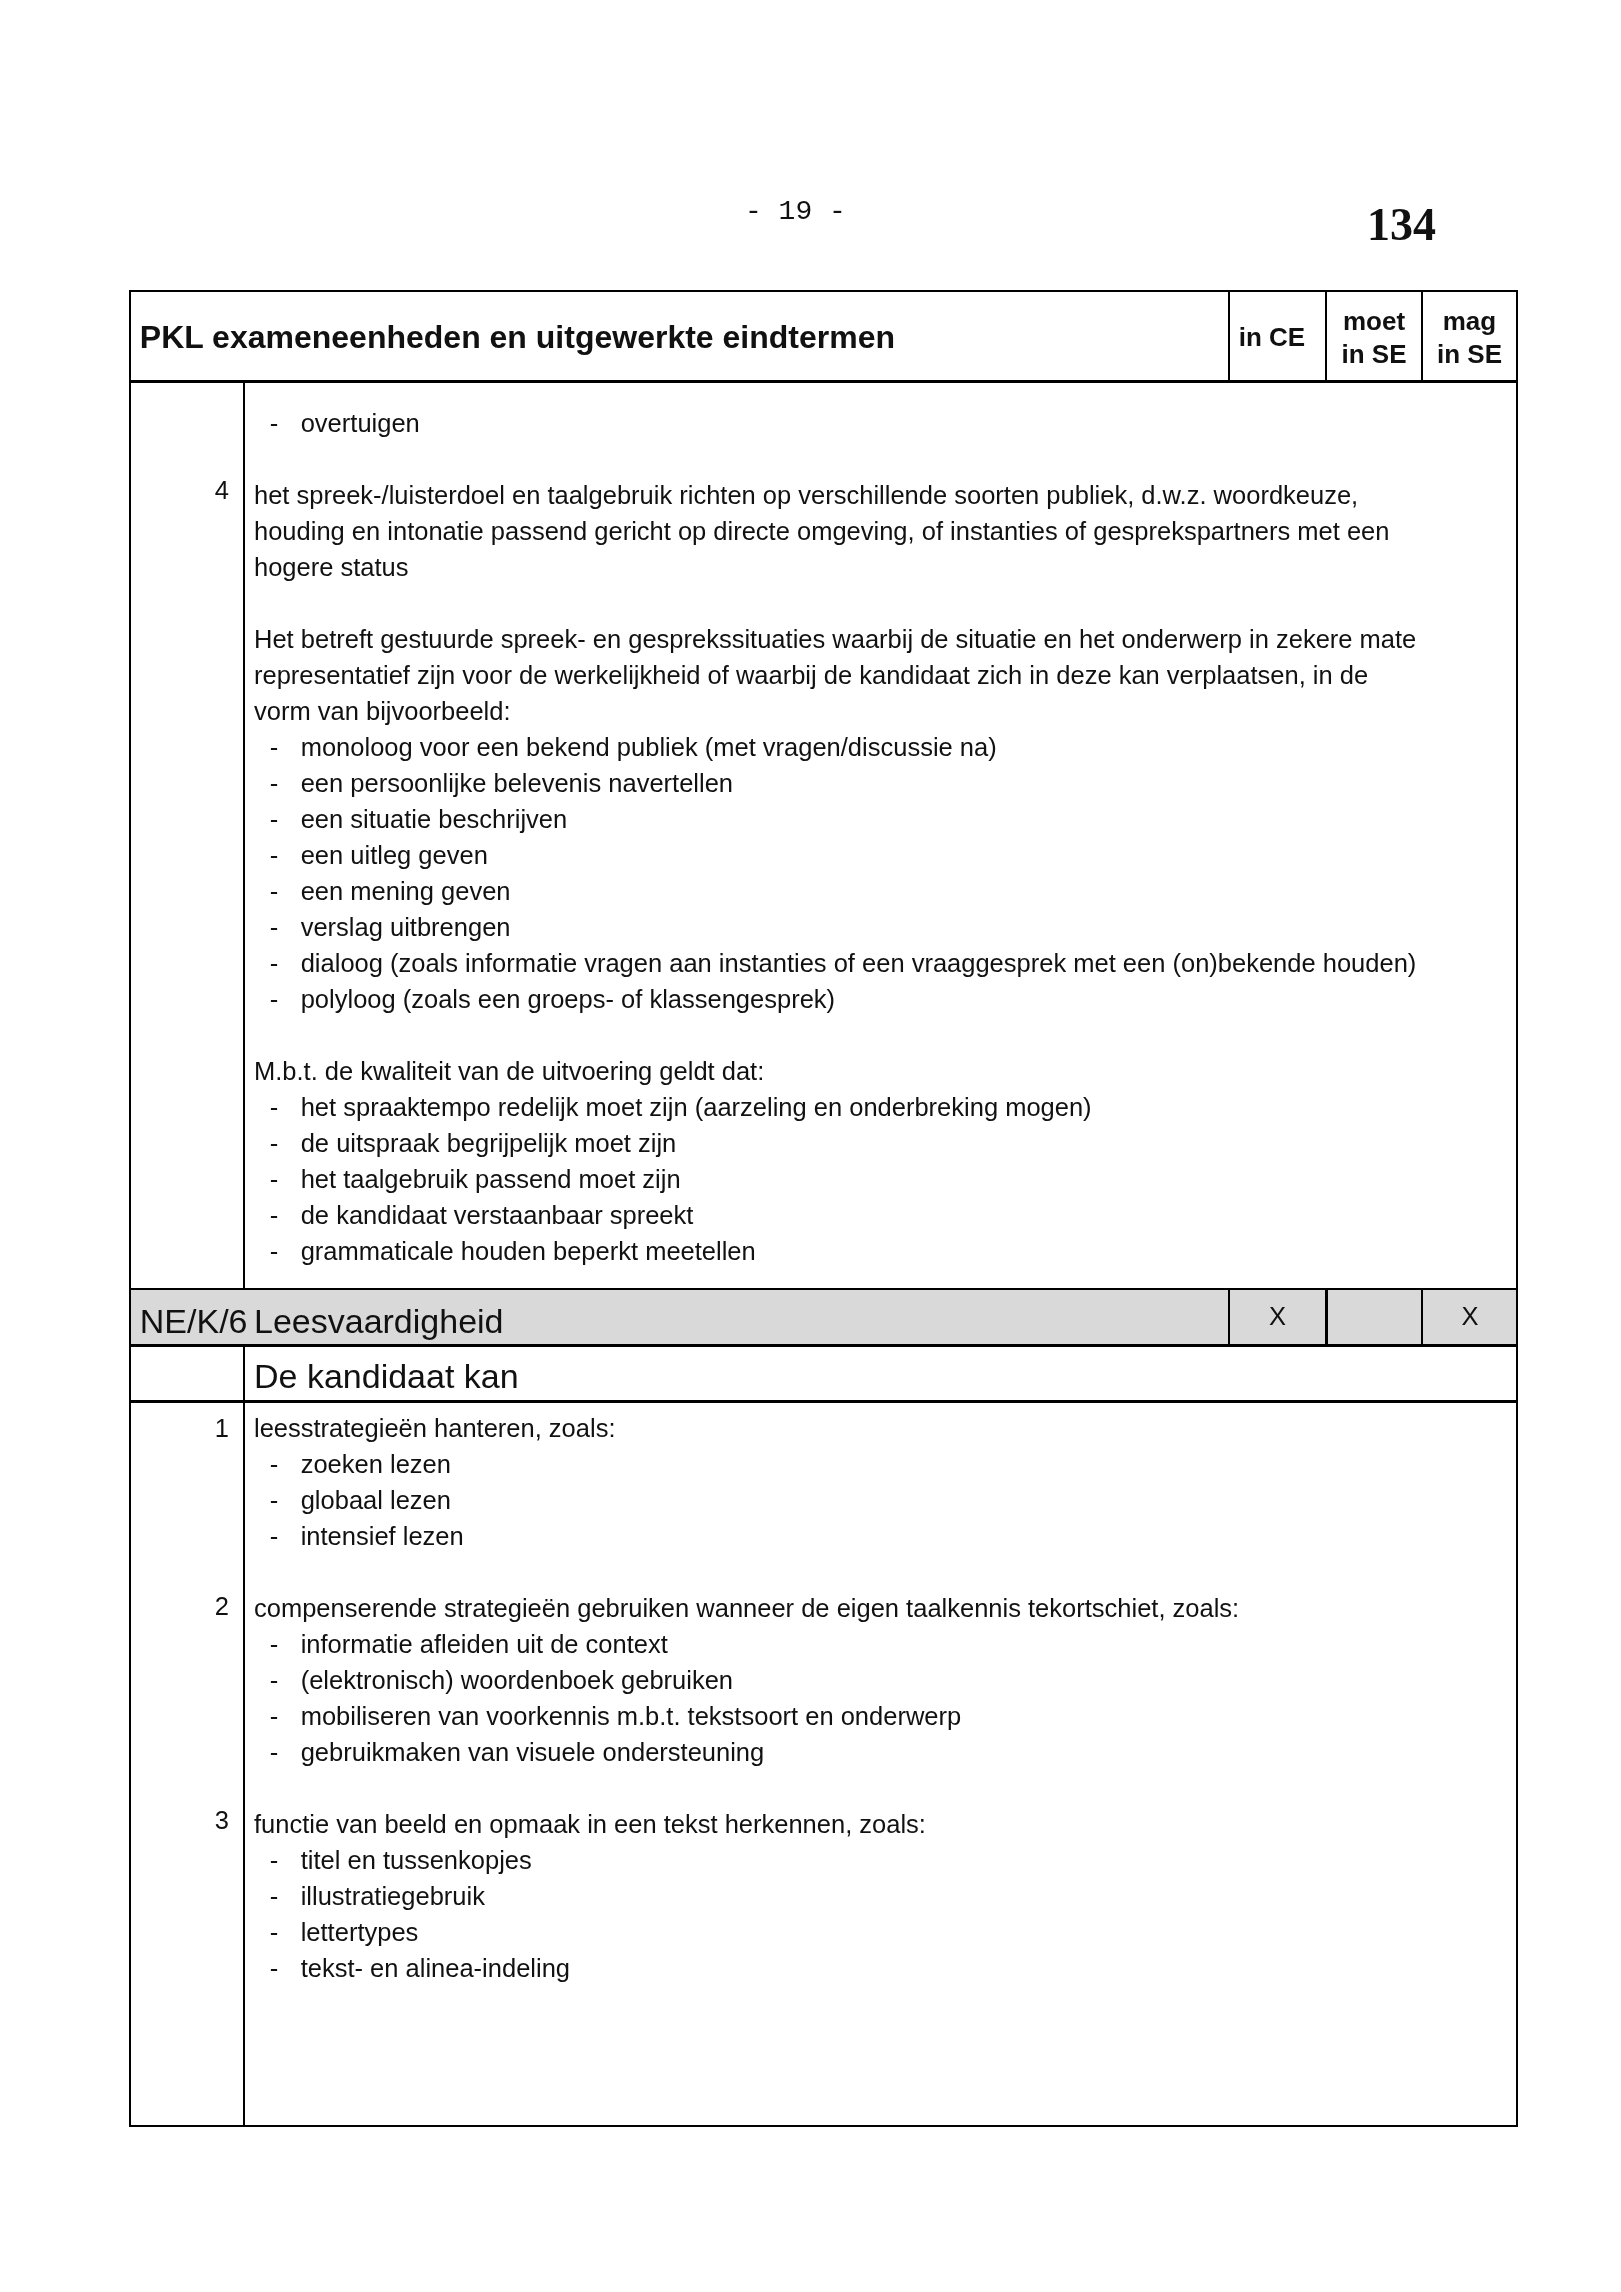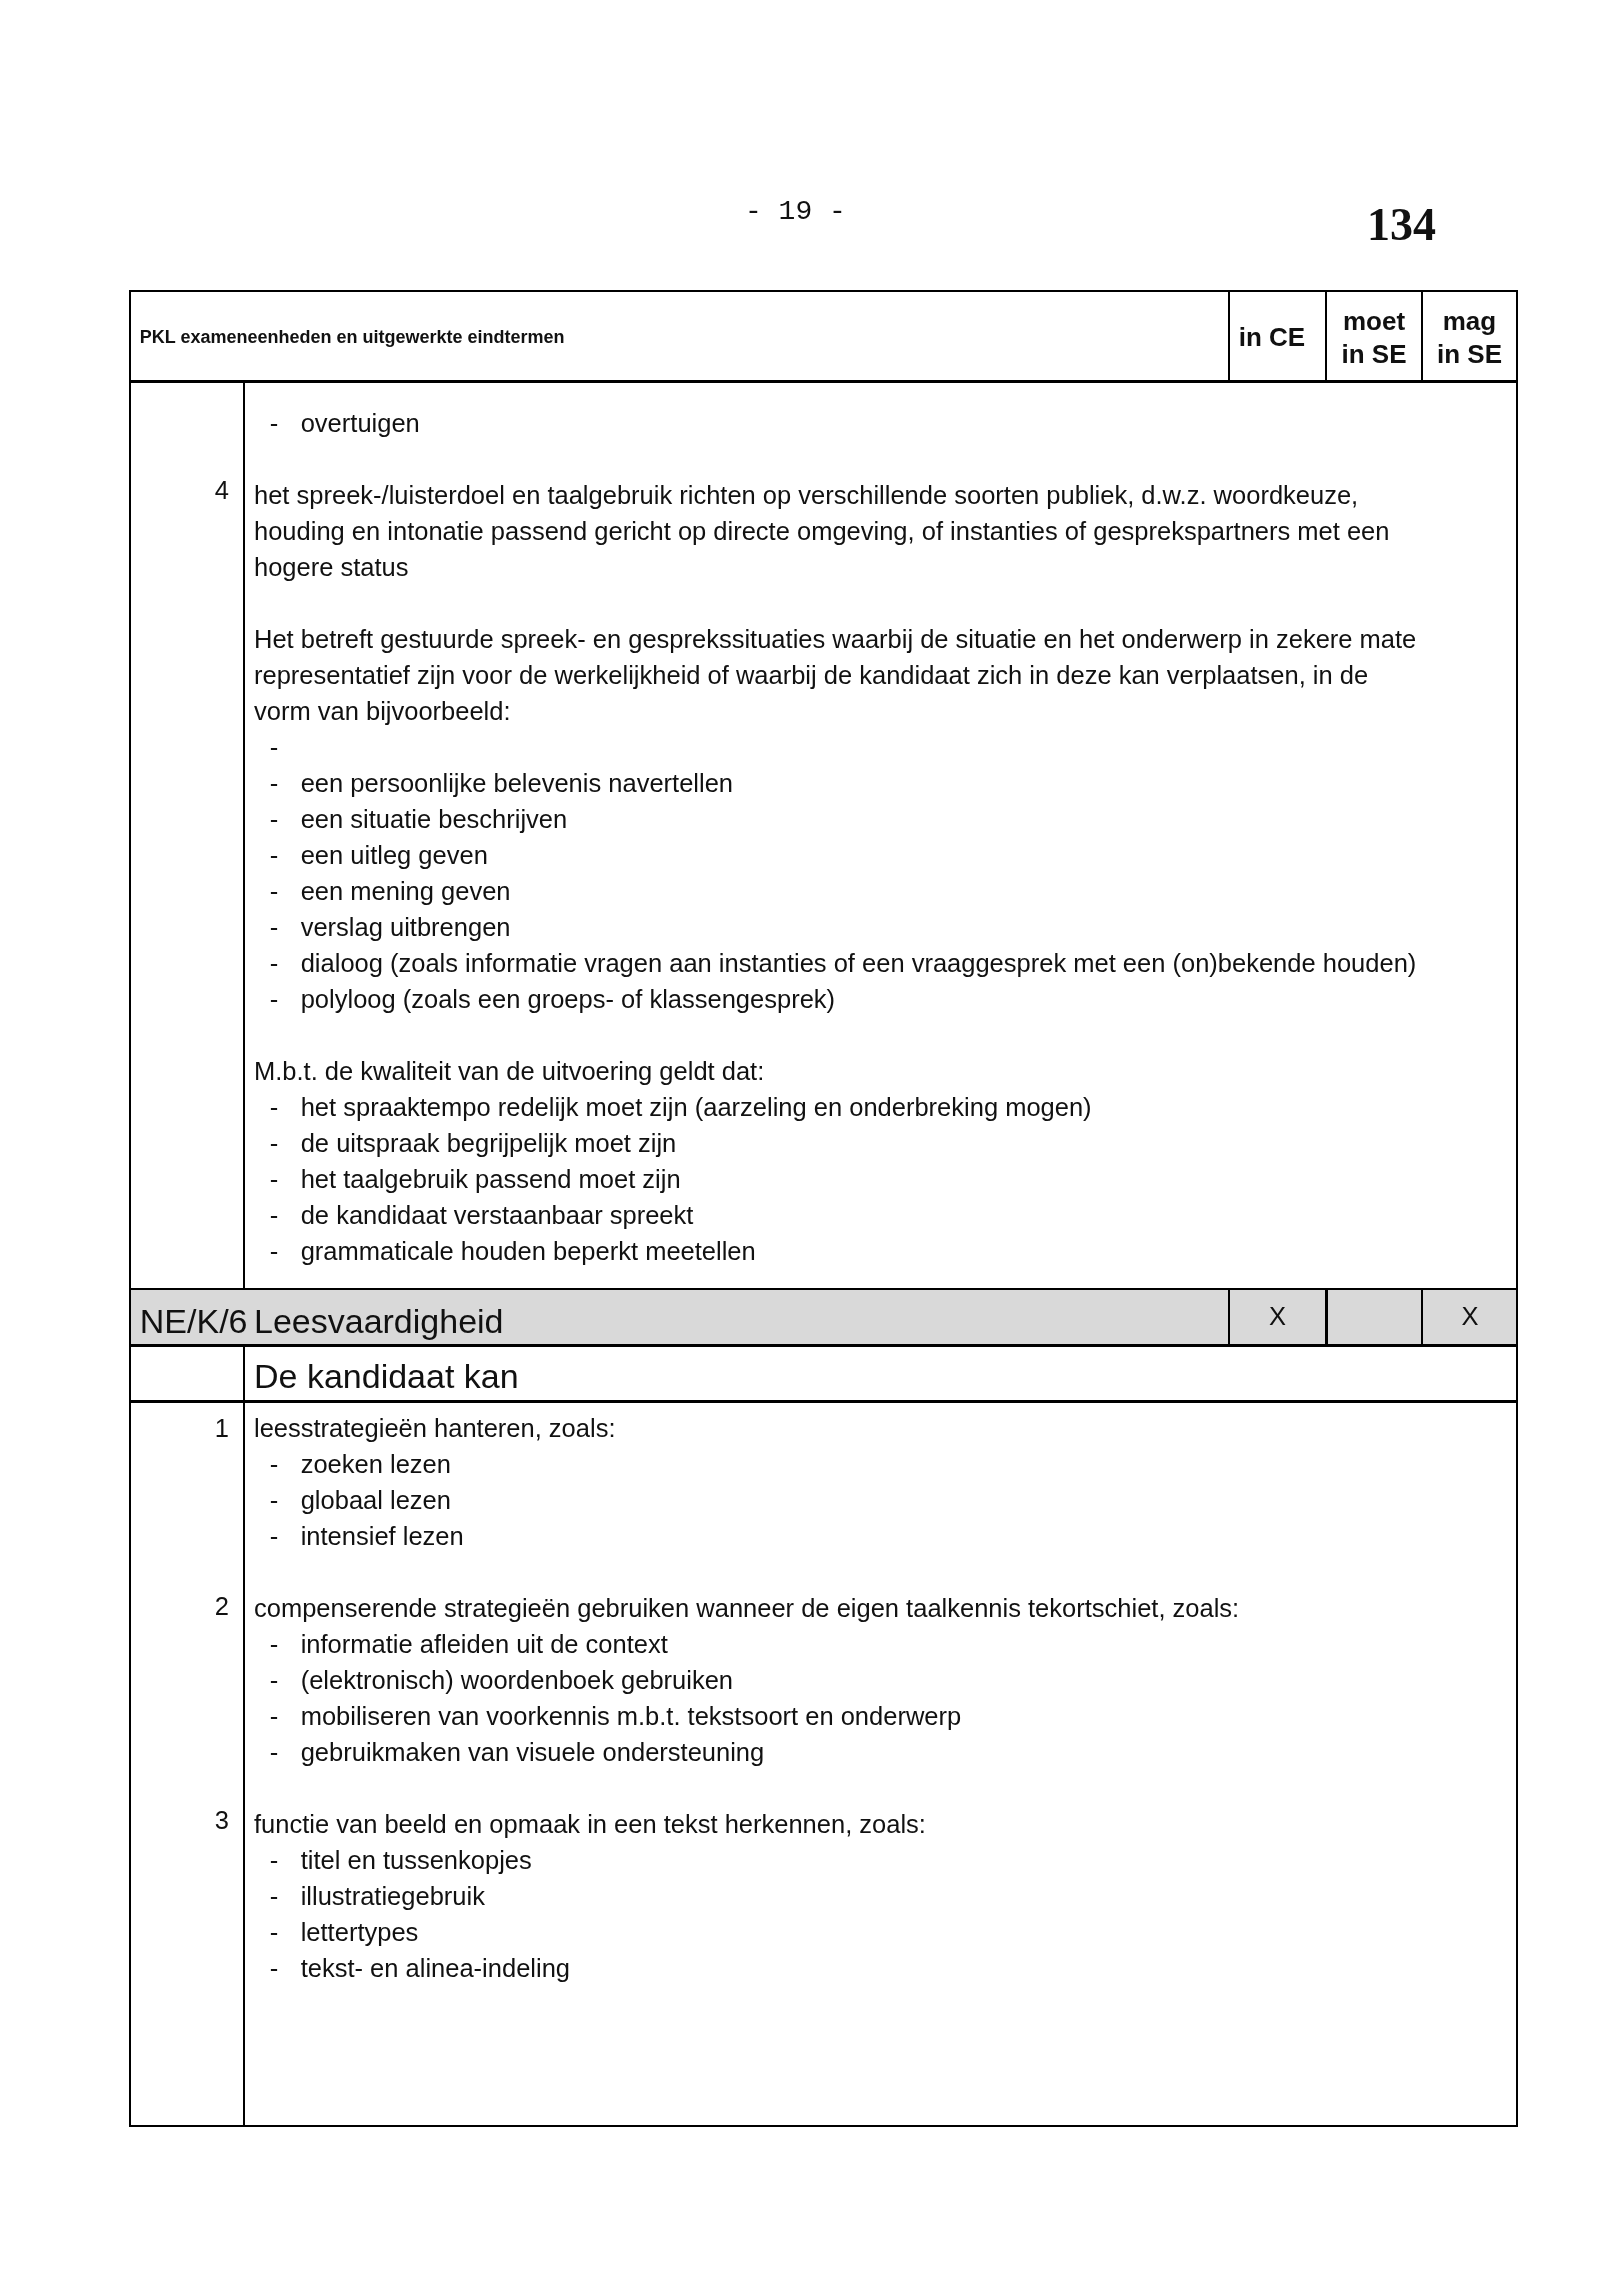--- a/index.html
+++ b/index.html
@@ -7,21 +7,21 @@
          font-family:"Liberation Sans", sans-serif; color:#111; }
   .page-num { position:absolute; top:196px; left:745px; width:137px; text-align:left;
               font-family:Liberation Mono, monospace; font-size:28px; }
   .folio { position:absolute; top:198px; left:1367px;
            font-family:"Liberation Serif", serif; font-weight:bold; font-size:46px; }
   .tbl { position:absolute; left:129px; top:290px; width:1389px; height:1837px;
          border:2.9px solid #000; box-sizing:border-box; }
   .vline { position:absolute; background:#000; width:2px; }
   .hline { position:absolute; background:#000; height:2.9px; left:0; right:0; }
   .hdr-title { position:absolute; left:8.8px; top:0; height:91px; display:flex; align-items:center;
-               font-weight:bold; font-size:18px; }
+               font-weight:bold; font-size:32px; }
   .hdr-col { position:absolute; top:0; height:91px; display:flex; align-items:center; justify-content:center;
              text-align:center; font-weight:bold; font-size:26px; line-height:33px; }
   .gray { position:absolute; left:0; right:0; background:#d9d9d9; }
   .cell-text { position:absolute; font-size:34px; white-space:nowrap; }
   .num { position:absolute; width:98px; text-align:right; font-size:25.5px; }
   .body-text { position:absolute; left:123px; font-size:25.5px; line-height:36px; }
   .line { white-space:nowrap; height:36px; }
   .bul { display:flex; white-space:nowrap; height:36px; }
   .bul .dash { width:31px; padding-left:15.7px; }
   .x { position:absolute; font-size:25.5px; text-align:center; }
@@ -57,20 +57,21 @@
     <div class="line"></div>
     <div class="line">het spreek-/luisterdoel en taalgebruik richten op verschillende soorten publiek, d.w.z. woordkeuze,</div>
     <div class="line">houding en intonatie passend gericht op directe omgeving, of instanties of gesprekspartners met een</div>
     <div class="line">hogere status</div>
     <div class="line"></div>
     <div class="line">Het betreft gestuurde spreek- en gesprekssituaties waarbij de situatie en het onderwerp in zekere mate</div>
     <div class="line">representatief zijn voor de werkelijkheid of waarbij de kandidaat zich in deze kan verplaatsen, in de</div>
     <div class="line">vorm van bijvoorbeeld:</div>
     <div class="bul">
         <span class="dash">-</span>
+        <span>monoloog voor een bekend publiek (met vragen/discussie na)</span>
       </div>
     <div class="bul">
         <span class="dash">-</span>
         <span>een persoonlijke belevenis navertellen</span>
       </div>
     <div class="bul">
         <span class="dash">-</span>
         <span>een situatie beschrijven</span>
       </div>
     <div class="bul">

